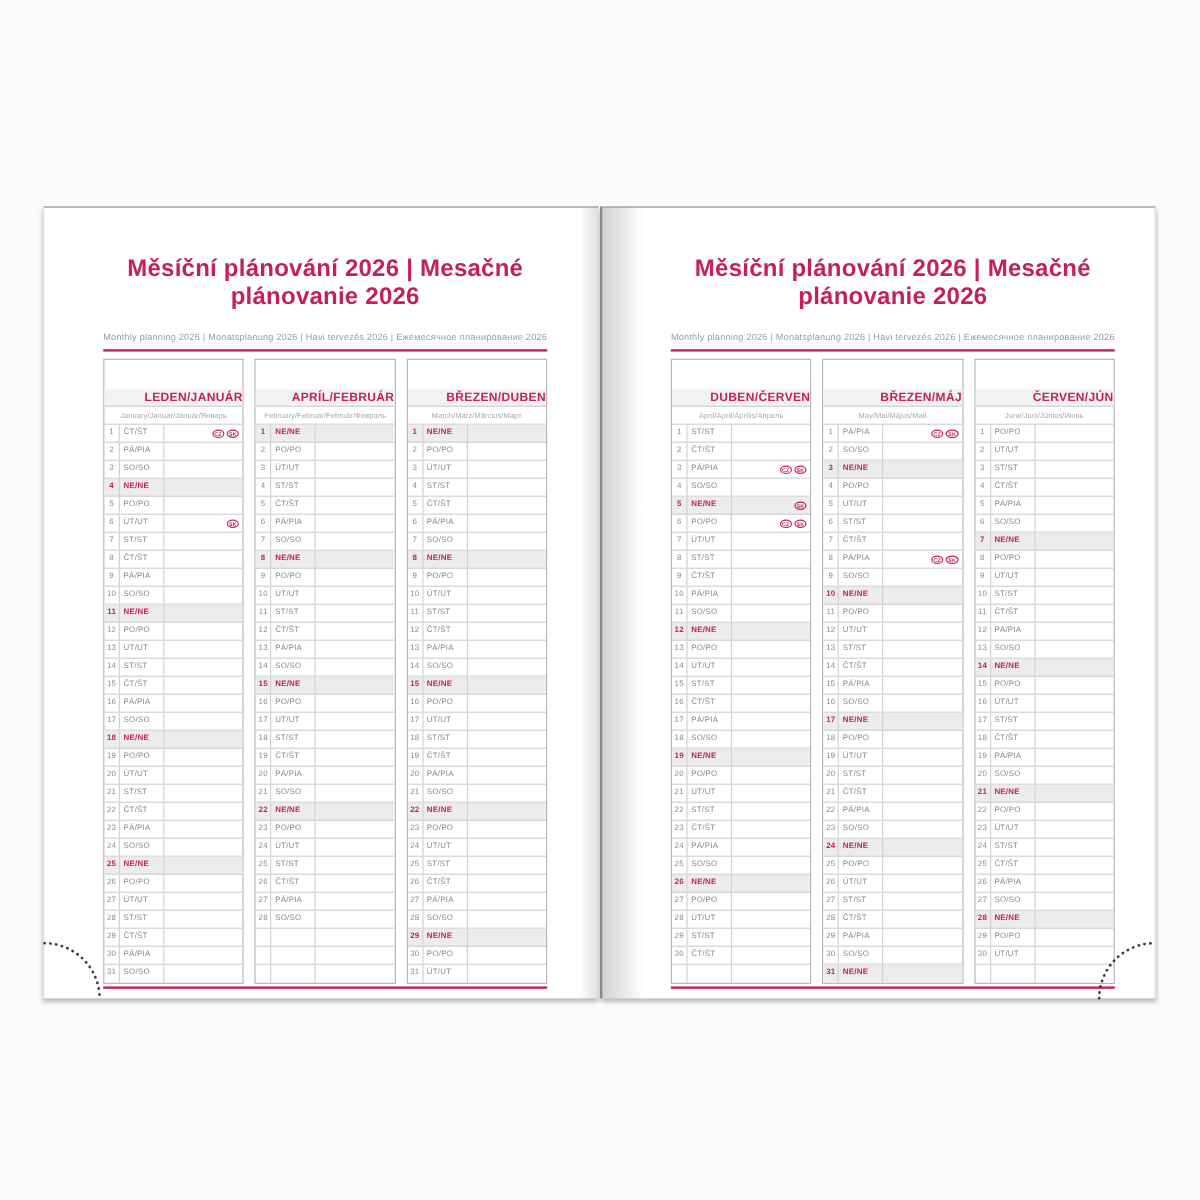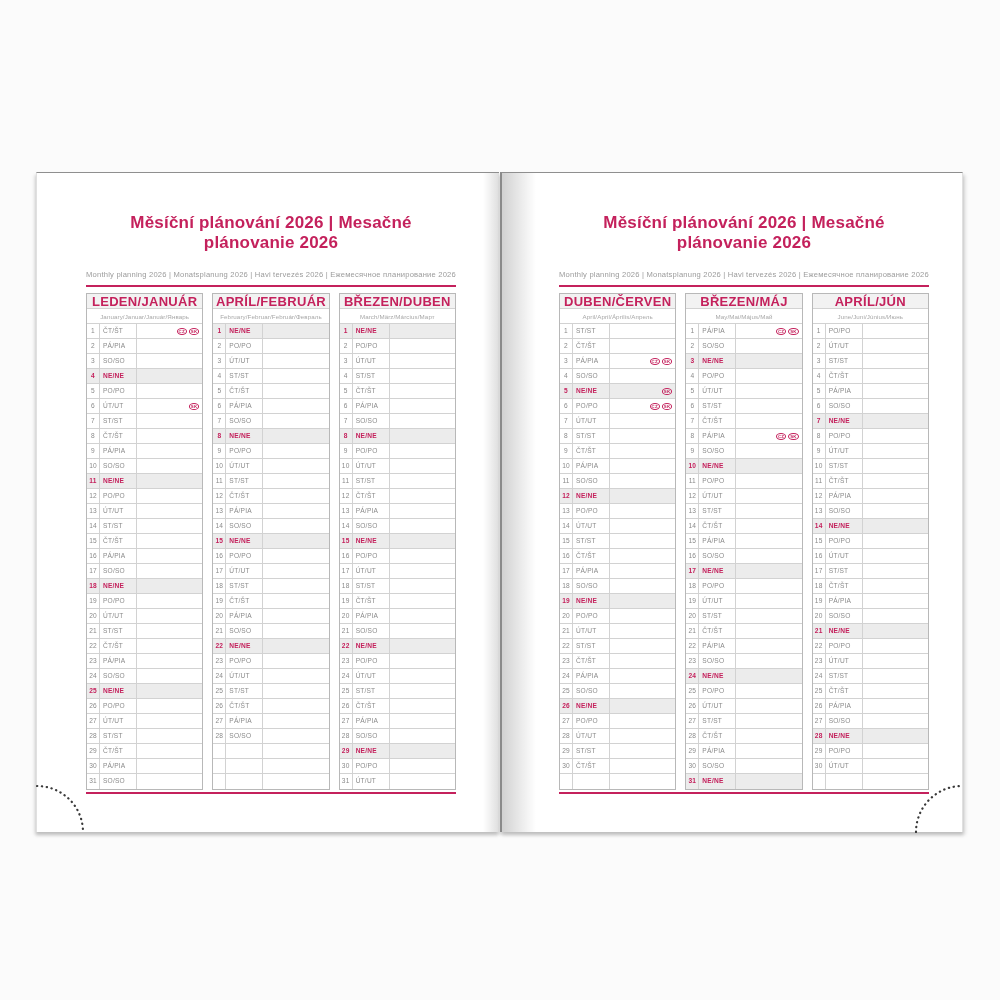--- a/index.html
+++ b/index.html
@@ -29,34 +29,35 @@
     background:linear-gradient(to right, rgba(0,0,0,0.18), rgba(0,0,0,0));
   }
   .page-right { border-left:2px solid #8a8a8a; }
 
   .content { position:absolute; top:40px; }
   .page-left  .content { left:49px; width:370px; }
   .page-right .content { left:57px; width:370px; }
 
   .title {
     margin:0; text-align:center; color:var(--accent);
-    font-size:17px; font-weight:bold; letter-spacing:0.2px;
+    font-size:20px; font-weight:bold; letter-spacing:0.2px;
   }
   .subtitle {
     margin-top:17px; text-align:center; color:#9b9b9b; font-size:7.6px; letter-spacing:0.2px;
   }
   .rule { height:2px; background:var(--accent); margin-top:6px; }
   .rule-bottom { height:2px; background:var(--accent); margin-top:2px; }
 
   .months { display:flex; gap:9px; margin-top:6px; }
   .month { flex:1; border:1px solid #b8b8b8; background:#fff; }
   .m-head {
-    height:15px; line-height:15px; text-align:center; background:#f2f2f2;
-    color:var(--accent); font-size:13px; font-weight:bold; letter-spacing:0.3px;
+    height:15px; line-height:15px; text-align:right; background:#f2f2f2;
+    color:var(--accent); font-size:10px; font-weight:bold; letter-spacing:0.3px;
     border-bottom:1px solid var(--grid);
+    margin-top:24px;
   }
   .m-sub {
     height:15px; line-height:15px; text-align:center; color:#a8a8a8;
     font-size:6.2px; letter-spacing:0.1px; border-bottom:1px solid var(--grid);
   }
   .drow {
     display:flex; height:15px; line-height:14px; border-bottom:1px solid var(--grid);
     font-size:6.6px; color:var(--gray-text); letter-spacing:0.2px;
   }
   .m-days .drow:last-child { border-bottom:none; }
@@ -919,21 +920,21 @@
                 <span class="dnote"></span>
               </div>
               <div class="drow sun">
                 <span class="dnum">31</span>
                 <span class="dw">NE/NE</span>
                 <span class="dnote"></span>
               </div>
             </div>
           </div>
           <div class="month">
-            <div class="m-head">APRÍL/JÚN</div>
+            <div class="m-head">ČERVEN/JÚN</div>
             <div class="m-sub">June/Juni/Június/Июнь</div>
             <div class="m-days">
               <div class="drow">
                 <span class="dnum">1</span>
                 <span class="dw">PO/PO</span>
                 <span class="dnote"></span>
               </div>
               <div class="drow">
                 <span class="dnum">2</span>
                 <span class="dw">ÚT/UT</span>

